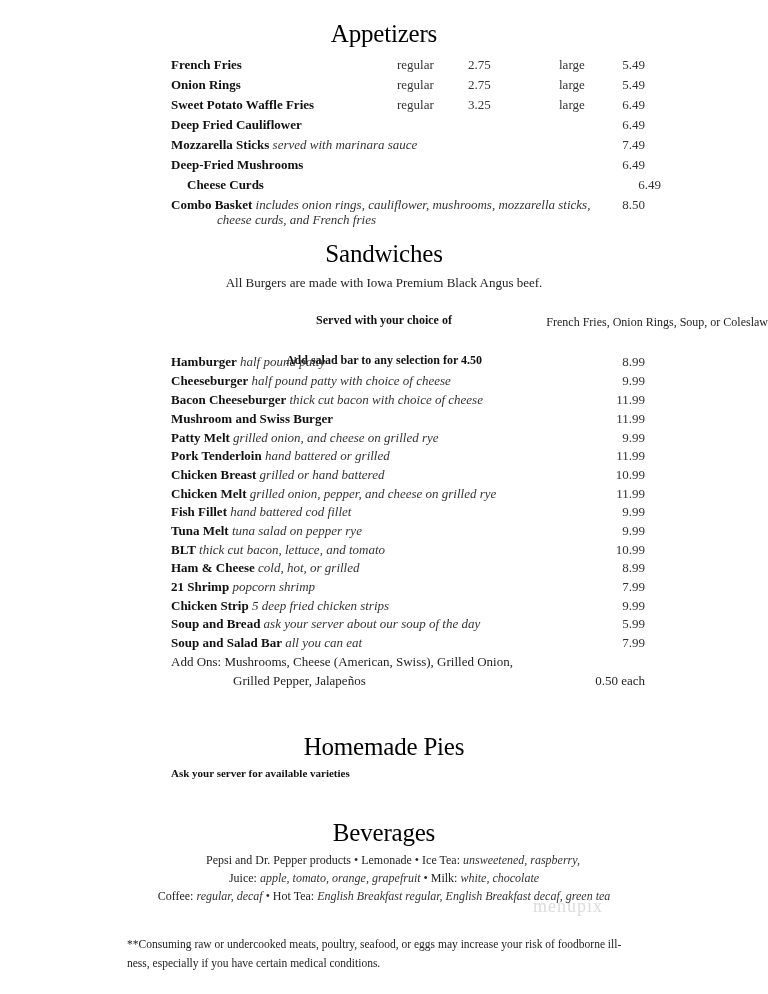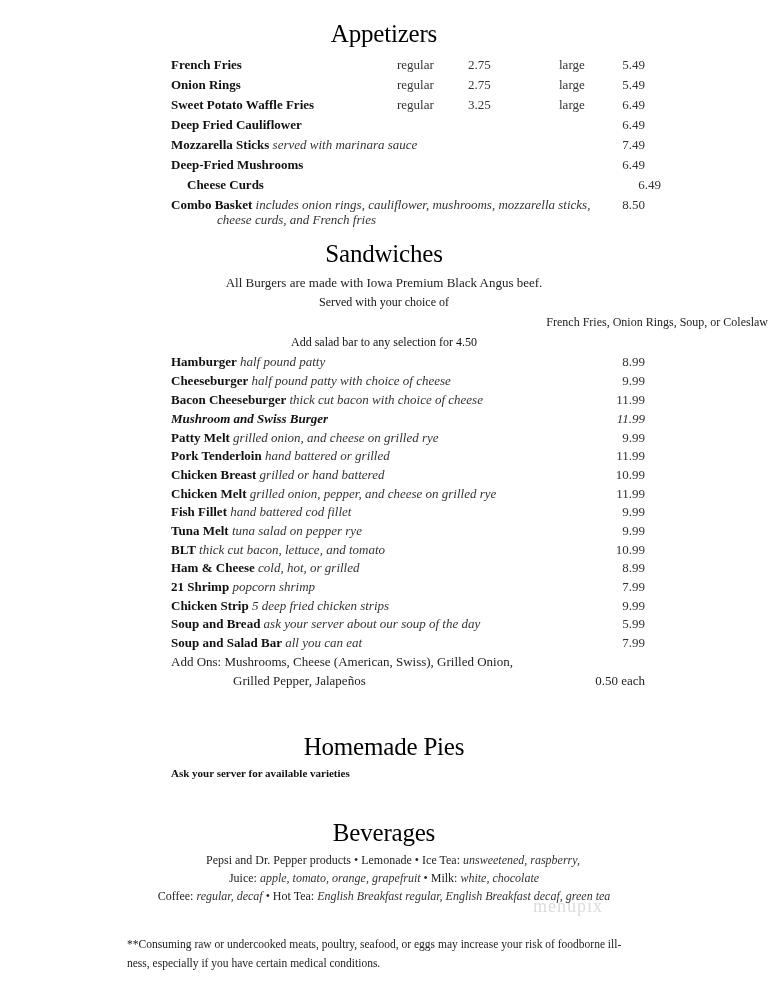--- a/index.html
+++ b/index.html
@@ -21,21 +21,21 @@
     .row .name { font-weight: bold; color: #111; }
     .row .desc { font-style: italic; color: #333; }
     .row .price { position: absolute; right: 0; top: 0; color: #333; }
     .row .c1 { position: absolute; left: 226px; top: 0; color: #333; }
     .row .c2 { position: absolute; left: 297px; top: 0; color: #333; }
     .row .c3 { position: absolute; left: 388px; top: 0; color: #333; }
     .center-line {
       position: absolute; left: 0; width: 768px; text-align: center;
       font-family: "Liberation Serif", serif; font-size: 13px; line-height: 18px; color: #222;
     }
-    .center-line.bold { font-weight: normal; color: #111; }
+    .center-line.bold { font-weight: bold; color: #111; margin-top: 18px; }
     .wrap2 { position: absolute; left: 217px; font-style: italic; color: #333;
       font-family: "Liberation Serif", serif; font-size: 13px; line-height: 16px; }
     .plain { position: absolute; font-family: Liberation Serif, serif; font-size: 13px; line-height: 18px; color: #222; }
     .small-bold { position: absolute; left: 171px; font-family: "Liberation Serif", serif; font-size: 11px; font-weight: bold; color: #111; }
     .bev { position: absolute; left: 0; width: 768px; text-align: center;
       font-family: "Liberation Serif", serif; font-size: 12px; line-height: 18px; color: #222; }
     .bev i { color: #333; }
     .foot { position: absolute; left: 127px; width: 540px;
       font-family: "Liberation Serif", serif; font-size: 11.5px; line-height: 19px; color: #222; }
     .watermark { position: absolute; left: 533px; top: 896px; font-family: Liberation Serif, serif;
@@ -107,21 +107,21 @@
   <div class="row" style="top:372px;">
     <span class="name">Cheeseburger</span>
     <span class="desc"> half pound patty with choice of cheese</span>
     <span class="price">9.99</span>
   </div>
   <div class="row" style="top:391px;">
     <span class="name">Bacon Cheeseburger</span>
     <span class="desc"> thick cut bacon with choice of cheese</span>
     <span class="price">11.99</span>
   </div>
-  <div class="row" style="top:410px;font-style:italic;">
+  <div class="row" style="top:410px;">
     <span class="name">Mushroom and Swiss Burger</span>
     <span class="price">11.99</span>
   </div>
   <div class="row" style="top:429px;">
     <span class="name">Patty Melt</span>
     <span class="desc"> grilled onion, and cheese on grilled rye</span>
     <span class="price">9.99</span>
   </div>
   <div class="row" style="top:447px;">
     <span class="name">Pork Tenderloin</span>

